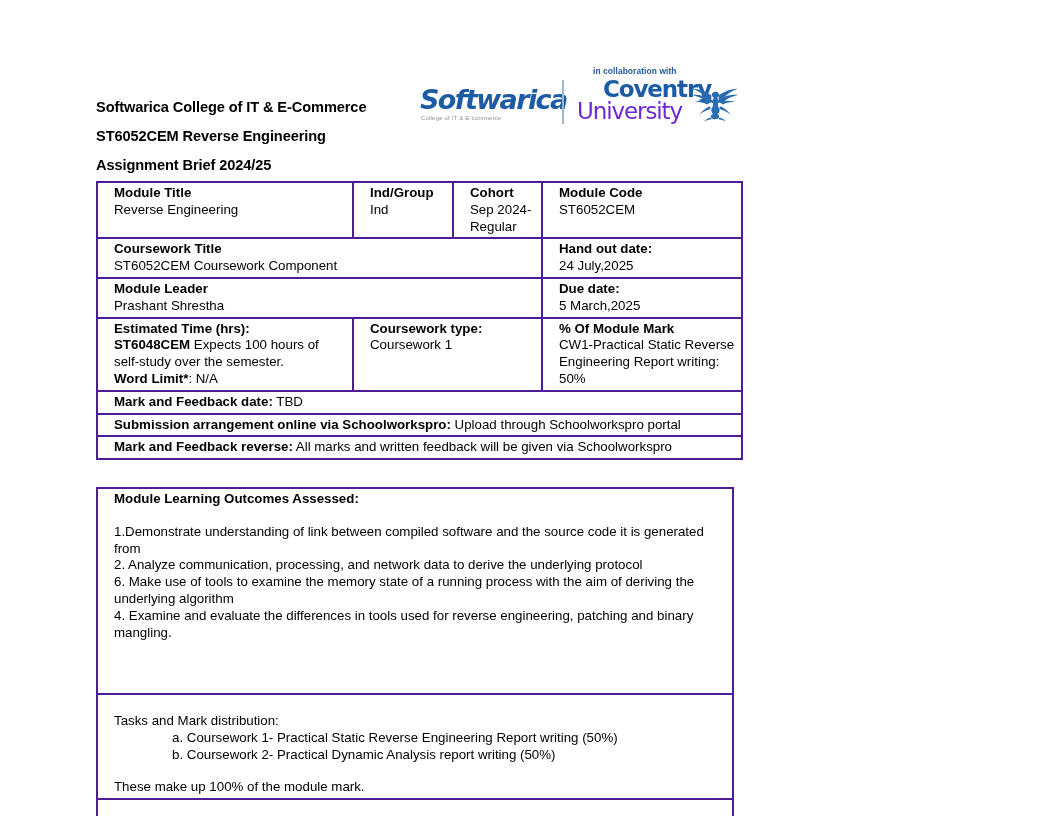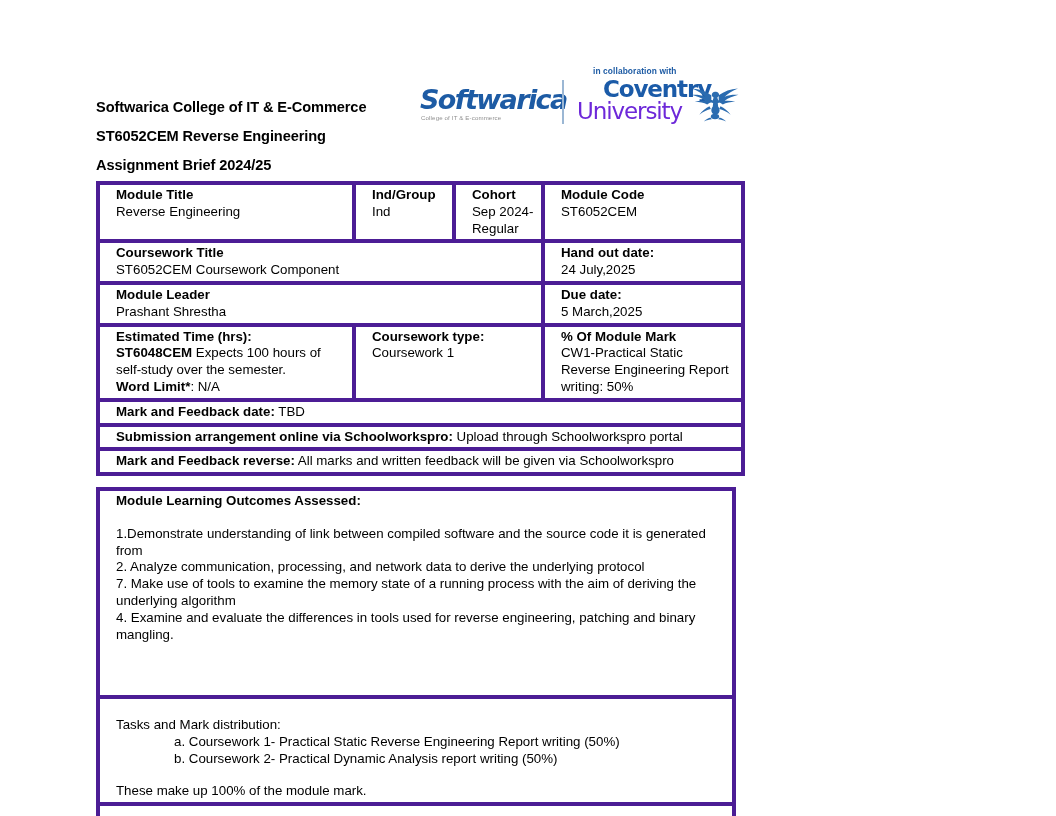--- a/index.html
+++ b/index.html
@@ -125,21 +125,21 @@
     height: 46px;
   }
 
   
   table.doc-table {
     position: absolute;
     border-collapse: collapse;
     table-layout: fixed;
   }
   table.doc-table td {
-    border: 4px solid #4c1d95;
+    border: 2px solid #4c1d95;
     vertical-align: top;
     padding: 2px 5px 2px 16px;
     font-size: 13.3px;
     line-height: 16.8px;
   }
   .t1 {
     left: 96px;
     top: 181px;
     width: 645px;
   }
@@ -287,21 +287,21 @@
     <colgroup>
         <col style="width:636px">
       </colgroup>
     <tbody>
       <tr>
         <td class="mlo-cell">
           <div class="b">Module Learning Outcomes Assessed:</div>
           <div class="spacer-line"></div>
           <div>1.Demonstrate understanding of link between compiled software and the source code it is generated from</div>
           <div>2. Analyze communication, processing, and network data to derive the underlying protocol</div>
-          <div>7. Make use of tools to examine the memory state of a running process with the aim of deriving the underlying algorithm</div>
+          <div>6. Make use of tools to examine the memory state of a running process with the aim of deriving the underlying algorithm</div>
           <div>4. Examine and evaluate the differences in tools used for reverse engineering, patching and binary mangling.</div>
         </td>
       </tr>
       <tr>
         <td class="tasks-cell">
           <div class="spacer-line"></div>
           <div>Tasks and Mark distribution:</div>
           <div class="indent1">a. Coursework 1- Practical Static Reverse Engineering Report writing (50%)</div>
           <div class="indent1">b. Coursework 2- Practical Dynamic Analysis report writing (50%)</div>
           <div class="spacer-line"></div>

